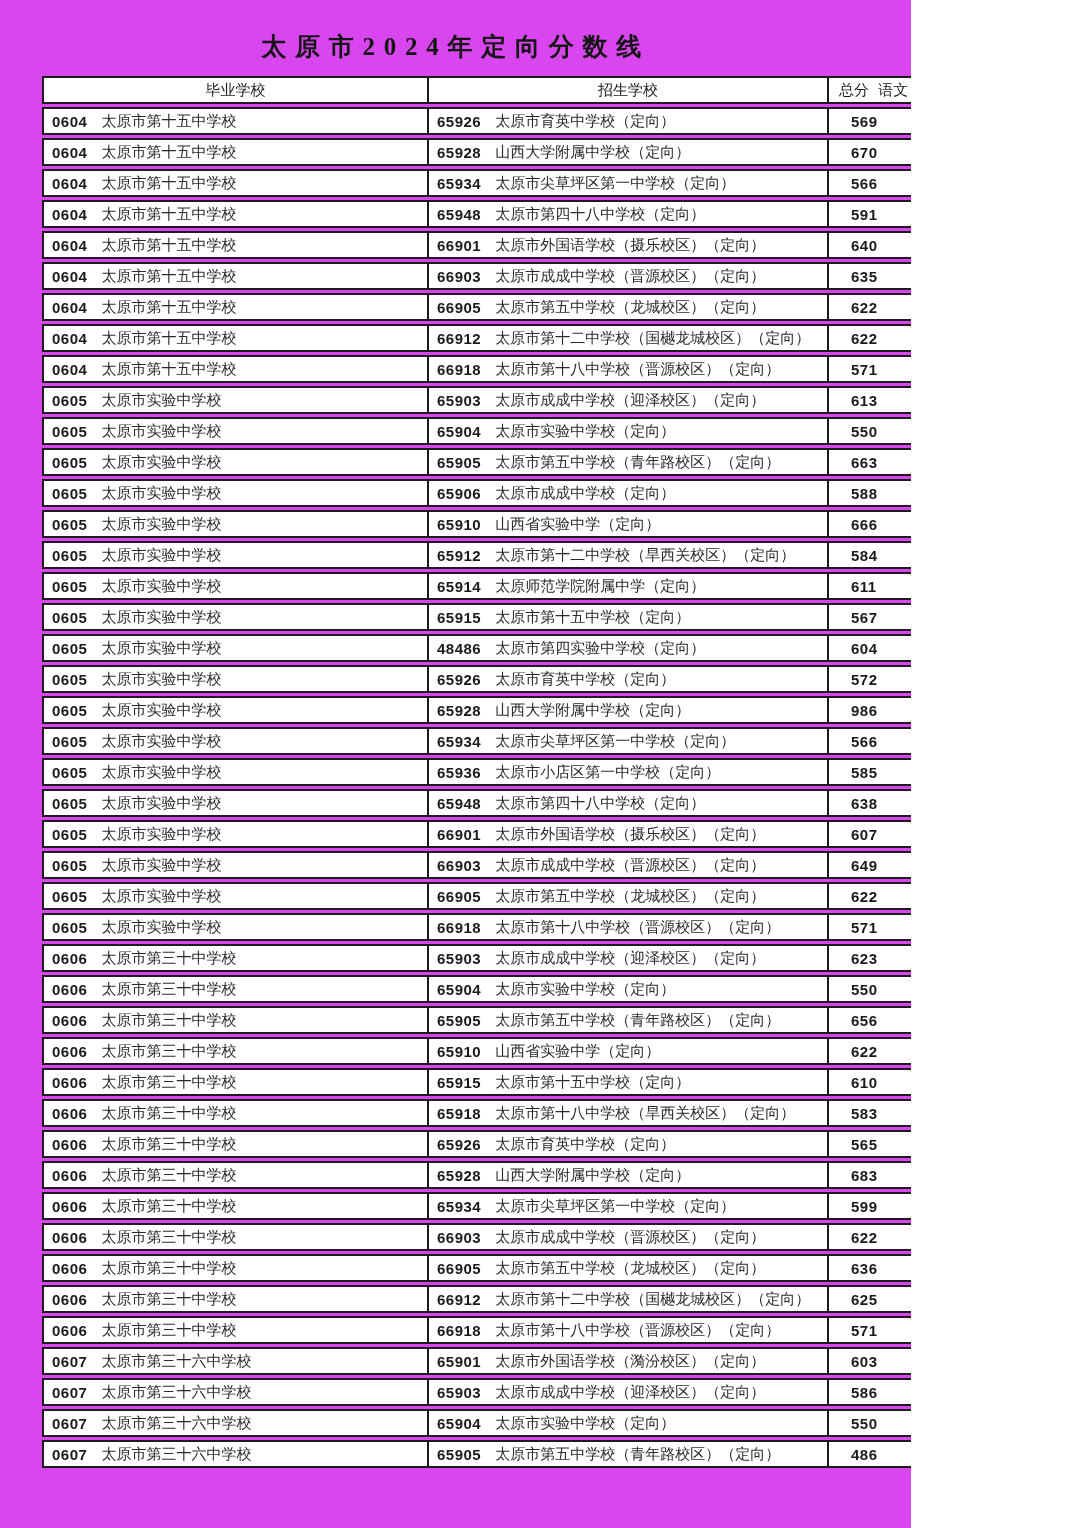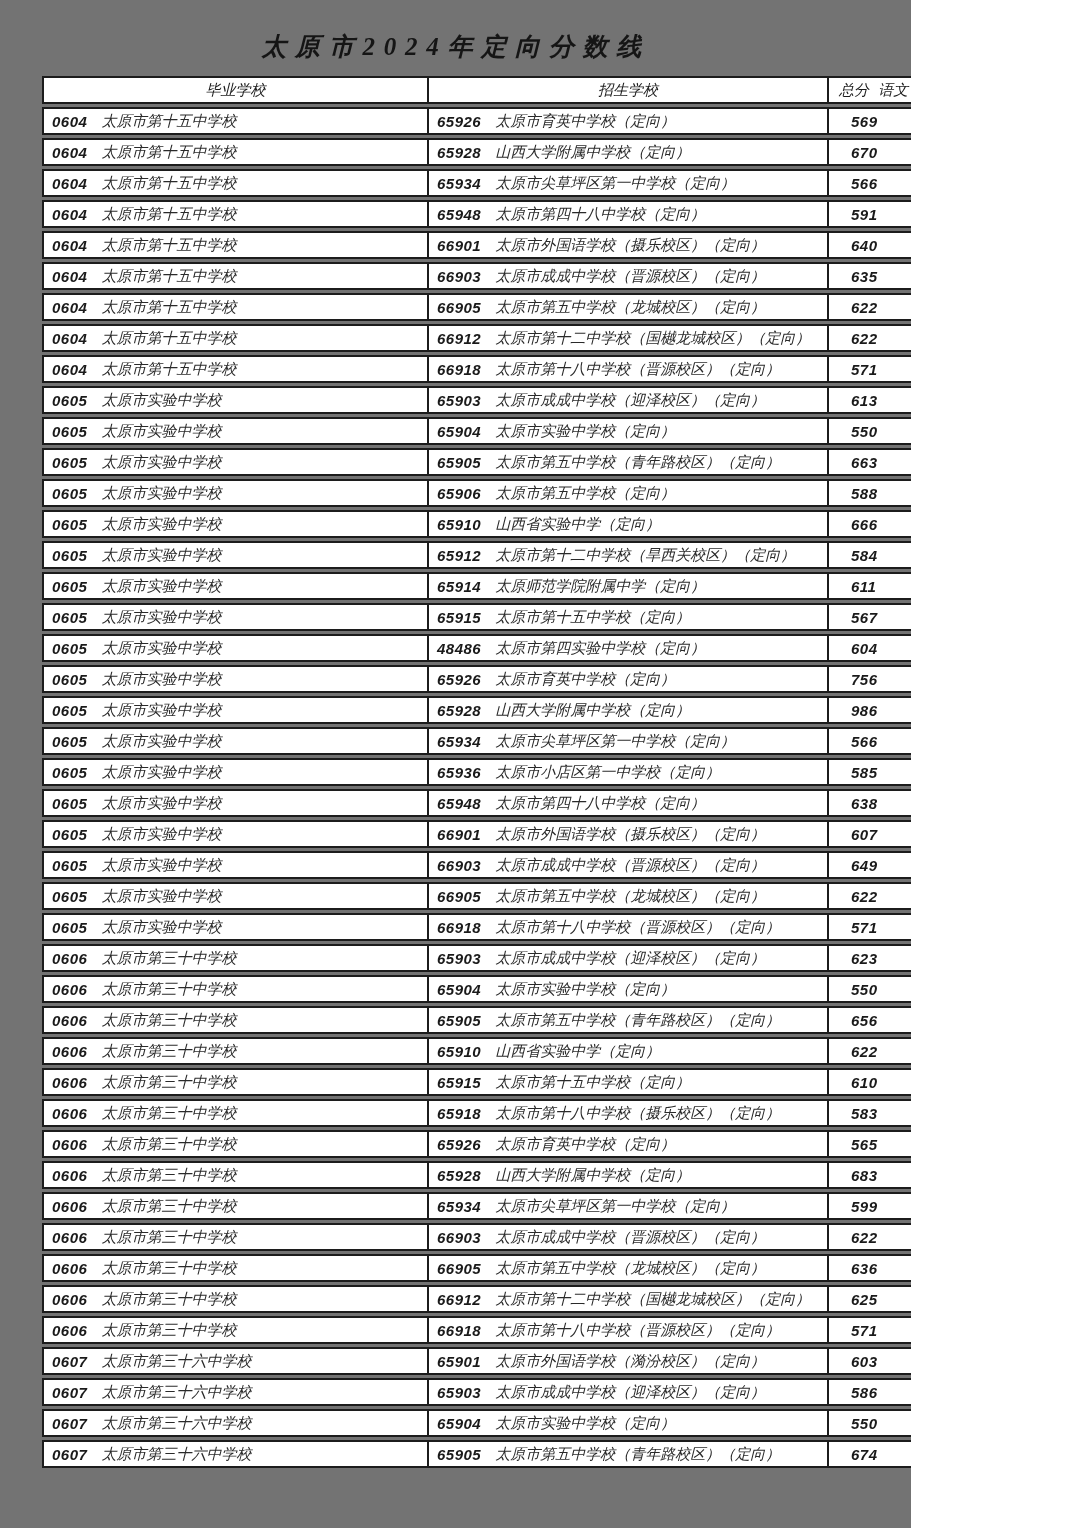--- a/index.html
+++ b/index.html
@@ -9,22 +9,21 @@
     width: 1080px;
     height: 1528px;
     font-family: "Liberation Sans", "DejaVu Sans", sans-serif;
     color: #1a1a1a;
     -webkit-font-smoothing: antialiased;
   }
   .page {
     width: 911px;
     height: 1528px;
     overflow: hidden;
-    background: #737373;
-    font-style: italic;
+    background: #d946ef;
   }
   .doc-title {
     margin: 0;
     padding-top: 30px;
     text-align: center;
     font-size: 25px;
     font-weight: bold;
     letter-spacing: 0.35em;
     color: #151515;
     font-family: "Liberation Serif", "DejaVu Serif", serif;
@@ -336,21 +335,21 @@
         <tr>
           <td>
             <div class="cell-inner">
               <span class="code">0605</span>
               <span class="school">太原市实验中学校</span>
             </div>
           </td>
           <td>
             <div class="cell-inner">
               <span class="code">65906</span>
-              <span class="school">太原市第五中学校（定向）</span>
+              <span class="school">太原市成成中学校（定向）</span>
             </div>
           </td>
           <td class="score-cell">
             <div class="cell-inner">
               <span class="total">588</span>
             </div>
           </td>
         </tr>
         <tr>
           <td>
@@ -455,21 +454,21 @@
             </div>
           </td>
           <td>
             <div class="cell-inner">
               <span class="code">65926</span>
               <span class="school">太原市育英中学校（定向）</span>
             </div>
           </td>
           <td class="score-cell">
             <div class="cell-inner">
-              <span class="total">756</span>
+              <span class="total">572</span>
             </div>
           </td>
         </tr>
         <tr>
           <td>
             <div class="cell-inner">
               <span class="code">0605</span>
               <span class="school">太原市实验中学校</span>
             </div>
           </td>
@@ -716,21 +715,21 @@
         <tr>
           <td>
             <div class="cell-inner">
               <span class="code">0606</span>
               <span class="school">太原市第三十中学校</span>
             </div>
           </td>
           <td>
             <div class="cell-inner">
               <span class="code">65918</span>
-              <span class="school">太原市第十八中学校（摄乐校区）（定向）</span>
+              <span class="school">太原市第十八中学校（旱西关校区）（定向）</span>
             </div>
           </td>
           <td class="score-cell">
             <div class="cell-inner">
               <span class="total">583</span>
             </div>
           </td>
         </tr>
         <tr>
           <td>
@@ -930,19 +929,19 @@
             </div>
           </td>
           <td>
             <div class="cell-inner">
               <span class="code">65905</span>
               <span class="school">太原市第五中学校（青年路校区）（定向）</span>
             </div>
           </td>
           <td class="score-cell">
             <div class="cell-inner">
-              <span class="total">674</span>
+              <span class="total">486</span>
             </div>
           </td>
         </tr>
       </tbody>
   </table>
 </div>
 
 </body></html>

